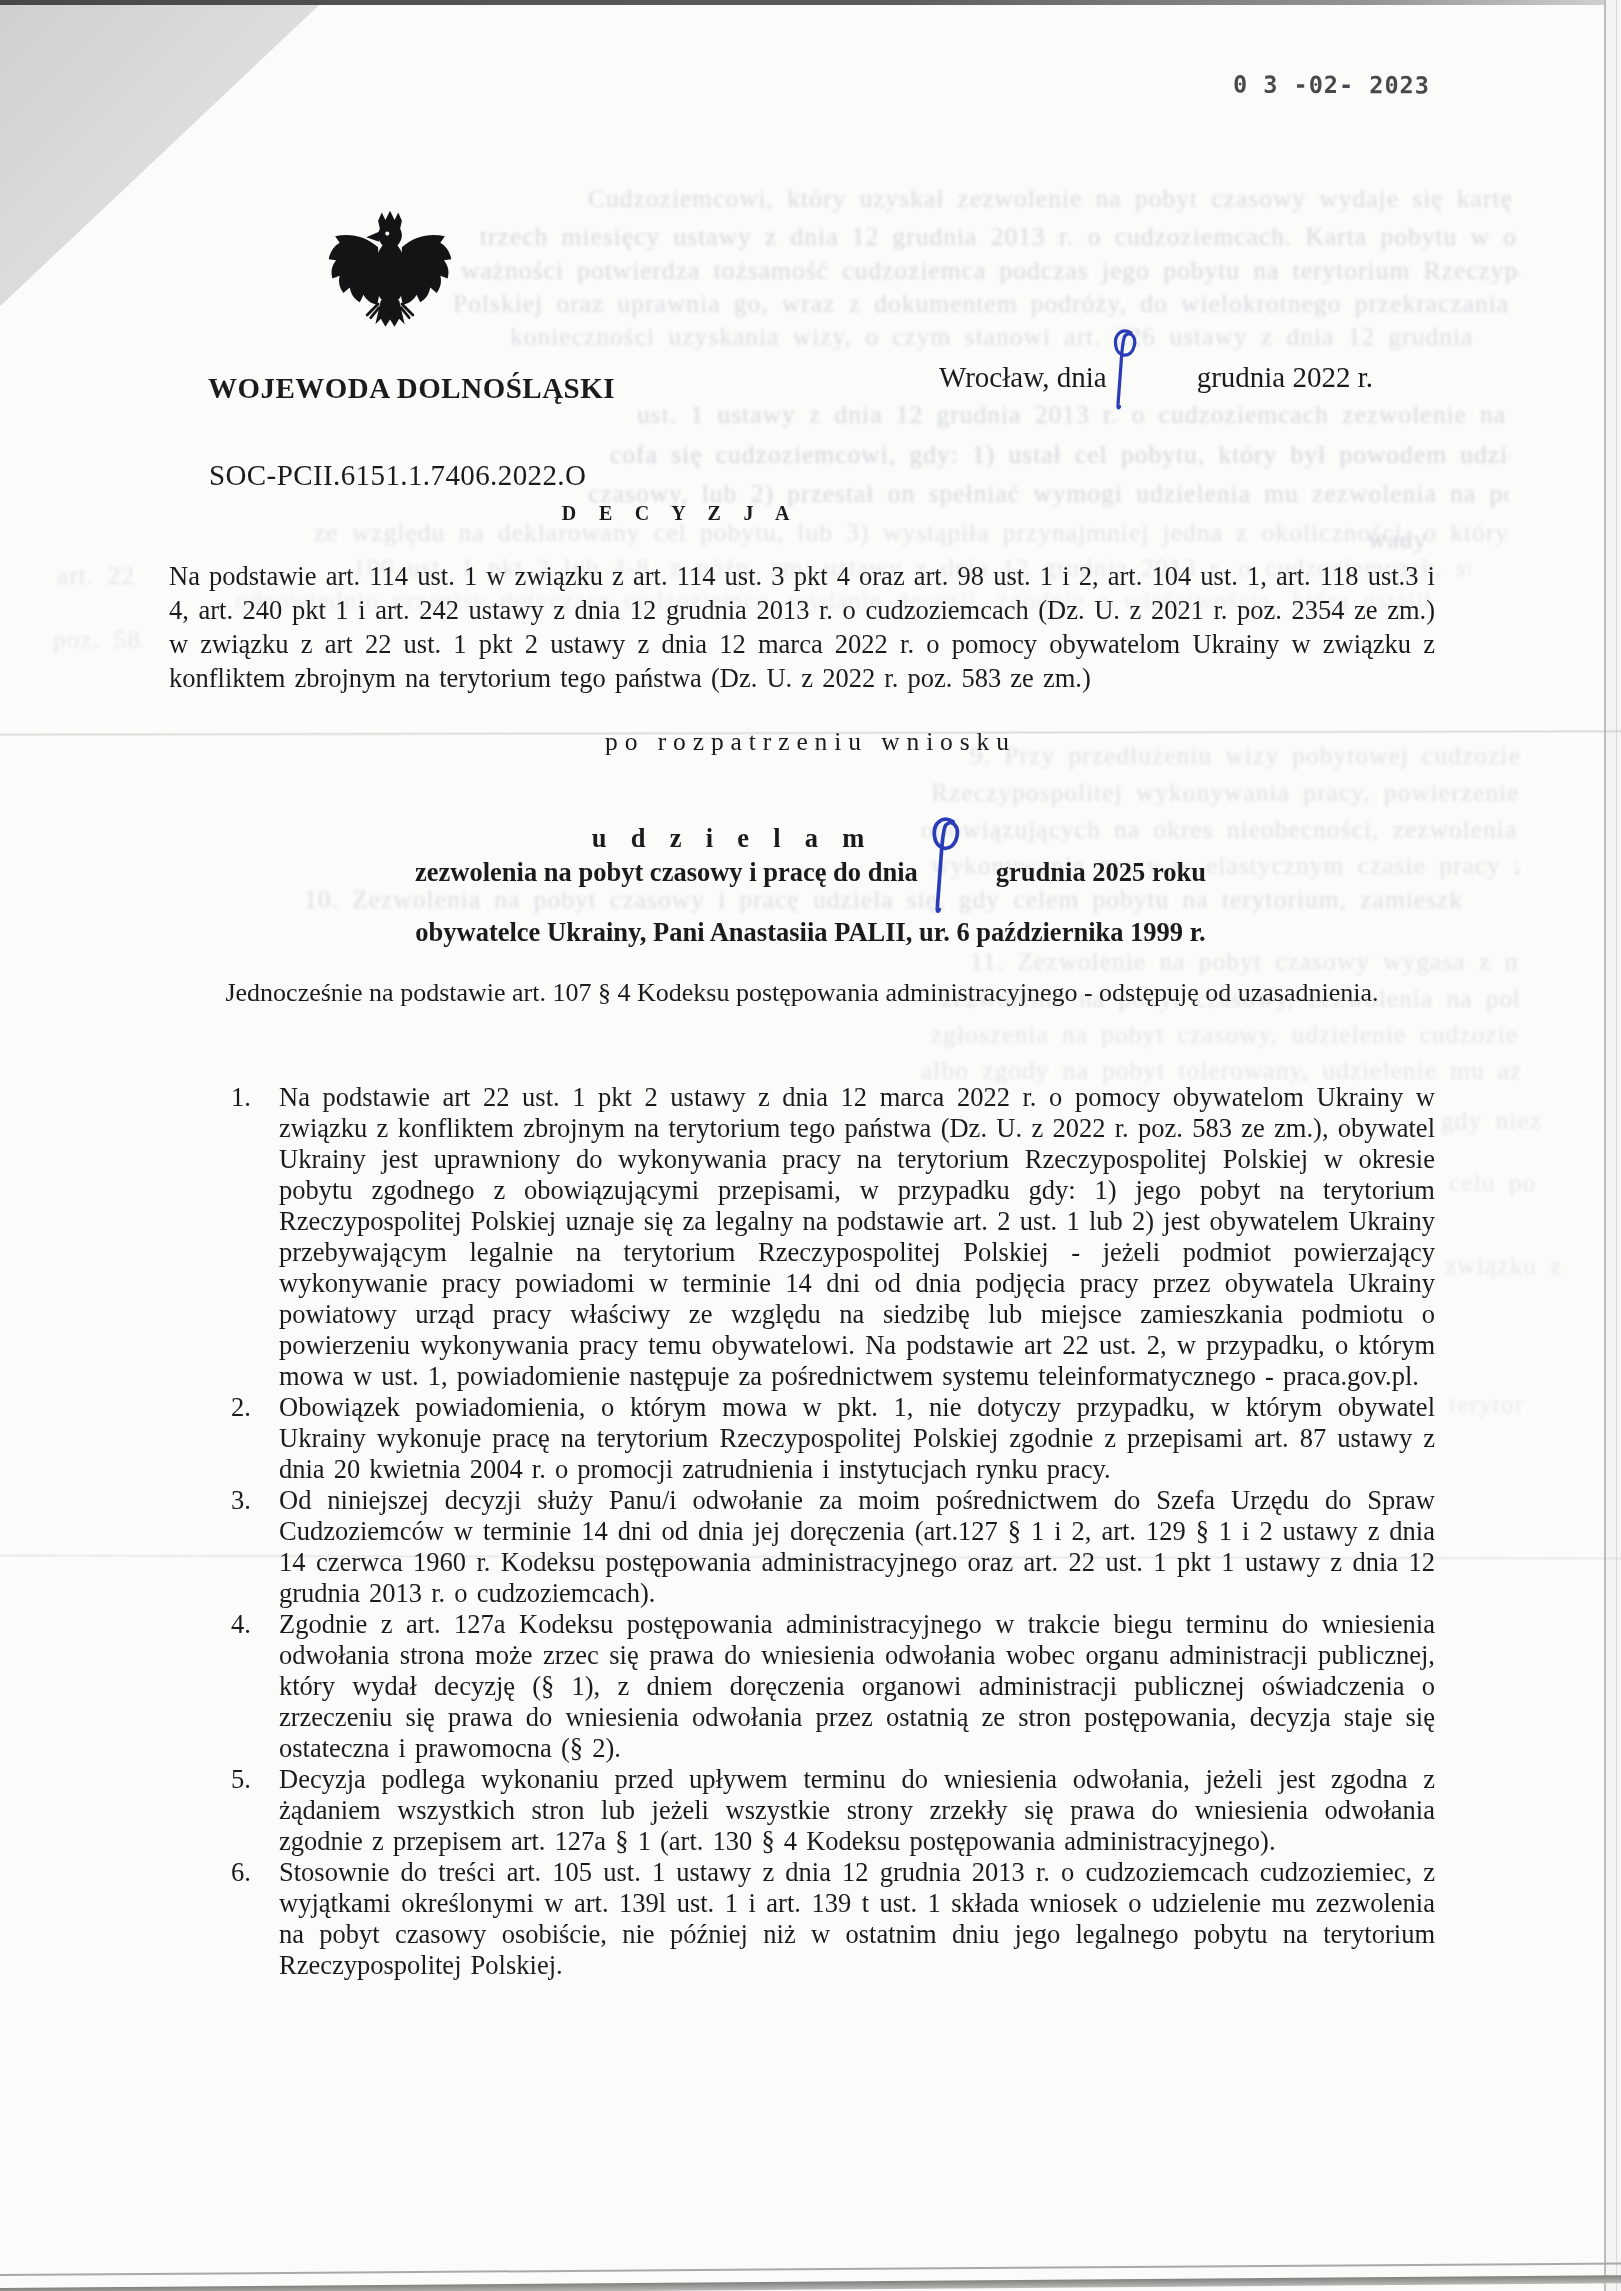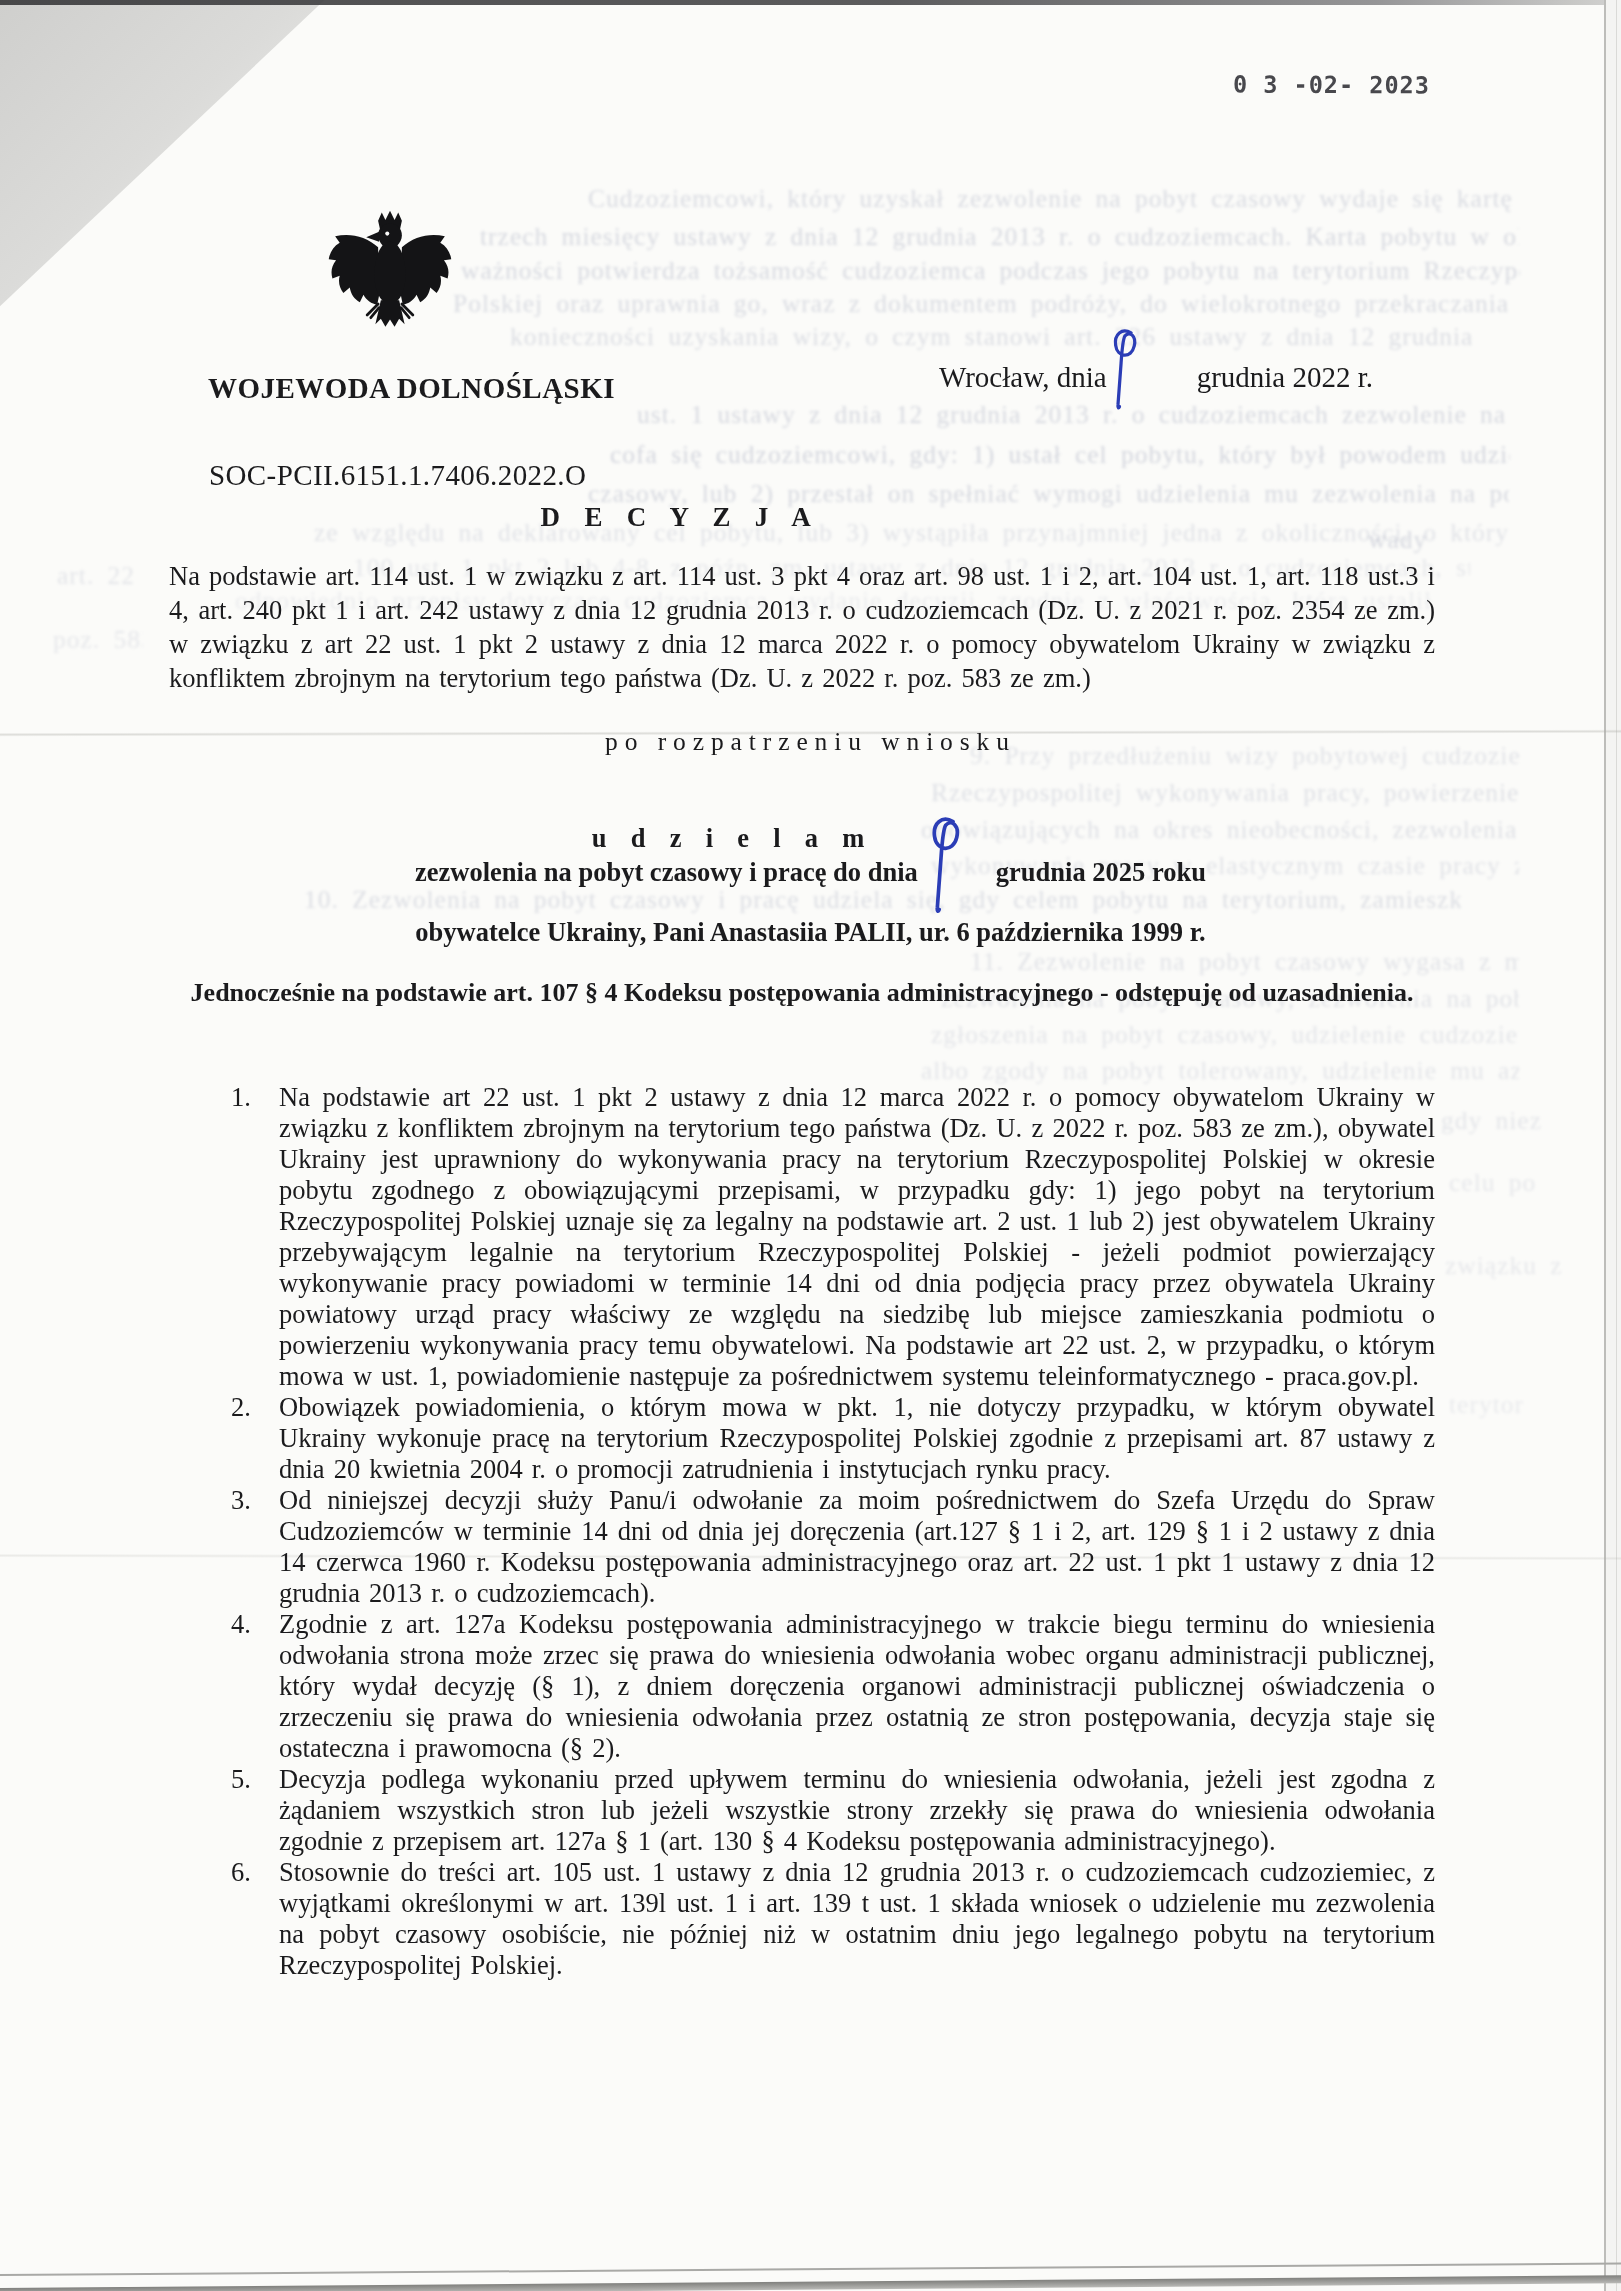--- a/index.html
+++ b/index.html
@@ -47,36 +47,36 @@
     font-size:29px;font-weight:bold;letter-spacing:0.5px;text-align:center;white-space:nowrap;}
   .place-date{position:absolute;left:939px;top:361px;font-size:29px;white-space:nowrap;
     display:flex;align-items:baseline;}
   .place-date .gap{display:inline-block;width:90px;}
   .case-number{position:absolute;left:209px;top:459px;font-size:29px;letter-spacing:0.4px;}
   .hand-mark{position:absolute;pointer-events:none;}
   .hand-mark-1{left:1111px;top:323px;width:31px;height:94px;}
   .hand-mark-2{left:929px;top:815px;width:37px;height:102px;}
   
   .doc-title{position:absolute;left:0;top:502px;width:1360px;text-align:center;
-    font-size:27px;font-weight:bold;letter-spacing:8.8px;}
+    font-size:20px;font-weight:bold;letter-spacing:8.8px;}
   .legal-basis{position:absolute;left:169px;top:559px;width:1266px;
     font-size:26.5px;line-height:34px;text-align:justify;word-spacing:2.5px;}
   .consider-1{position:absolute;left:0;top:727px;width:1621px;text-align:center;
     font-size:25.5px;letter-spacing:6.9px;}
   .consider-2{position:absolute;left:0;top:761px;width:1621px;text-align:center;font-size:26.5px;}
   .grant-word{position:absolute;left:0;top:823px;width:1465px;text-align:center;
     font-size:26.5px;font-weight:bold;letter-spacing:8.8px;}
   .grant-line{position:absolute;left:0;top:857px;width:1621px;
     display:flex;justify-content:center;align-items:baseline;
     font-size:26.5px;font-weight:bold;}
   .grant-line .gap{display:inline-block;width:78px;}
   .beneficiary{position:absolute;left:0;top:917px;width:1621px;text-align:center;
     font-size:26.5px;font-weight:bold;}
   .waiver{position:absolute;left:169px;top:978px;width:1266px;text-align:center;
-    font-size:26px;white-space:nowrap;font-weight:bold;}
+    font-size:26px;white-space:nowrap;}
   .pouczenie-head{position:absolute;left:0;top:1045px;width:1621px;text-align:center;
     font-size:26.5px;font-weight:bold;letter-spacing:5.9px;}
   .pouczenie-list{position:absolute;left:169px;top:1082px;width:1266px;
     font-size:26.5px;line-height:31px;}
   .p-item{position:relative;padding-left:110px;text-align:justify;word-spacing:2.5px;}
   .p-num{position:absolute;left:62px;top:0;}
   .ink{fill:#141416;}
   .ink-line{stroke:#141416;stroke-width:3;fill:none;stroke-linecap:round;}
   .pen{stroke:#2b3db6;fill:none;stroke-linecap:round;stroke-linejoin:round;}
 </style>

